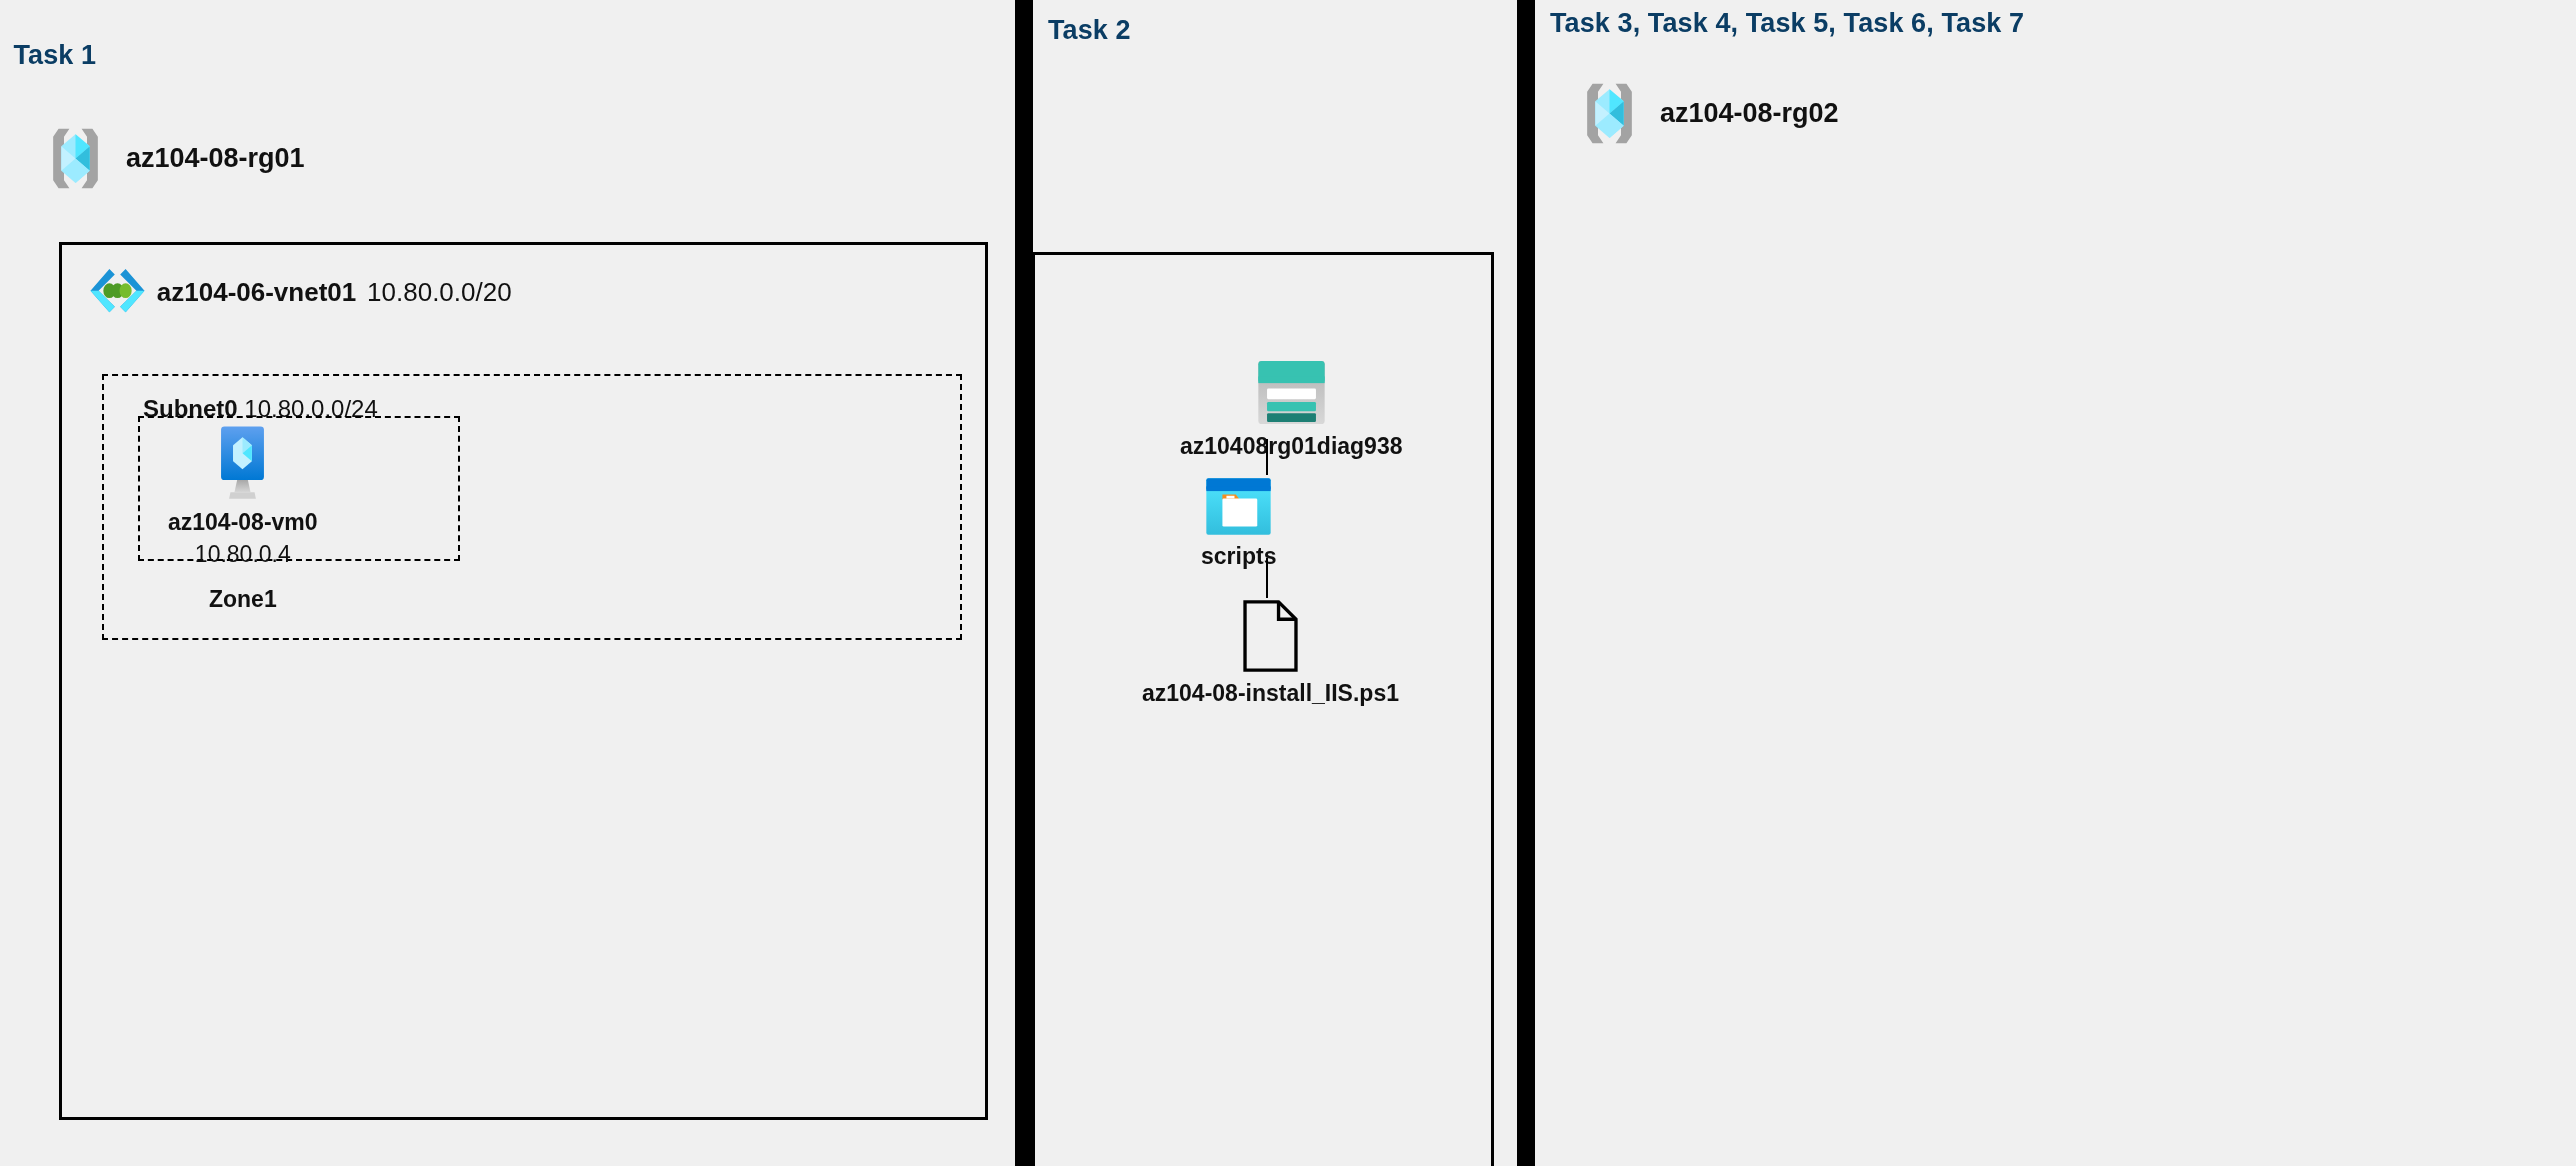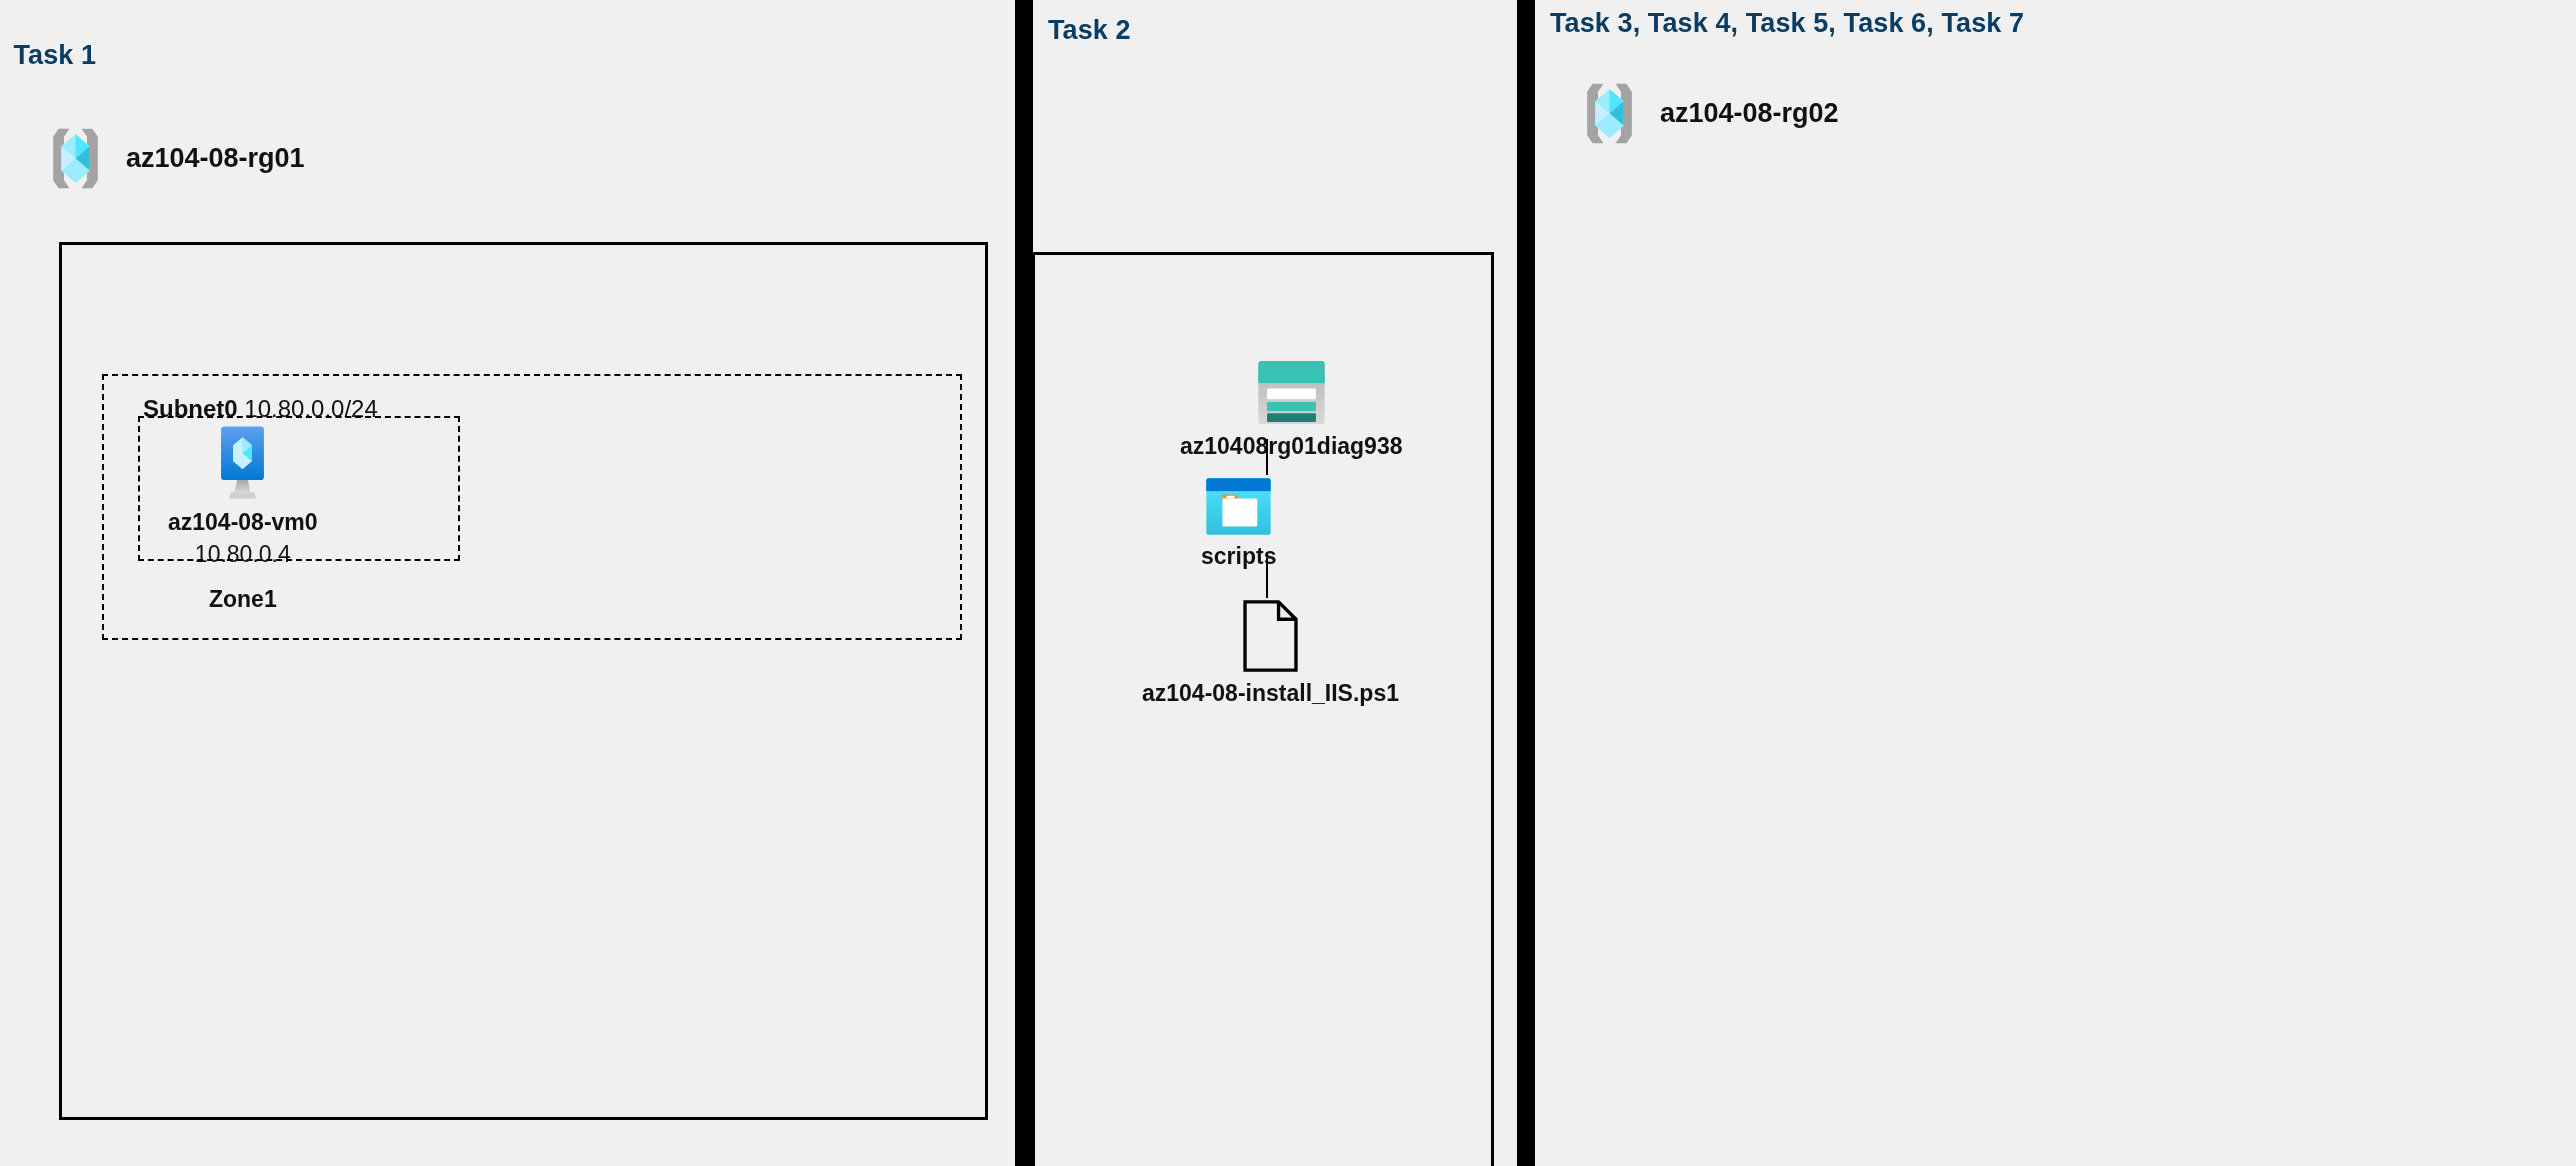--- a/index.html
+++ b/index.html
@@ -119,20 +119,35 @@
           <path d="M39 48 L60 30 L60 66 Z" fill="#32bedd"></path>
           <path d="M39 48 L60 66 L39 84 Z" fill="#9cebff"></path>
           <path d="M39 48 L18 66 L18 30 Z" fill="#c3f1ff"></path>
         </svg>
       </span>
       <span class="rg-name">az104-08-rg01</span>
     </div>
 
     <div class="vnet-box" id="vnet01-box">
 
+      <div class="vnet-row" id="vnet01-row">
+        <span>
+          <svg width="57" height="54" viewBox="0 0 84 80">
+            <path d="M30 6 L38 14 L14 38 L38 62 L30 70 L2 38 Z" fill="#1b93d6"></path>
+            <path d="M14 38 L38 62 L30 70 L2 38 Z" fill="#50e6ff"></path>
+            <path d="M54 6 L46 14 L70 38 L46 62 L54 70 L82 38 Z" fill="#1b93d6"></path>
+            <path d="M70 38 L46 62 L54 70 L82 38 Z" fill="#50e6ff"></path>
+            <ellipse cx="30" cy="38" rx="9" ry="11" fill="#4e9b26"></ellipse>
+            <ellipse cx="42" cy="38" rx="9" ry="11" fill="#4e9b26"></ellipse>
+            <ellipse cx="54" cy="38" rx="9" ry="11" fill="#76bc2d"></ellipse>
+          </svg>
+        </span>
+        <span class="vnet-name">az104-06-vnet01</span>
+        <span class="vnet-cidr">10.80.0.0/20</span>
+      </div>
 
       <div class="subnet-box" id="subnet0-vnet01"></div>
       <div class="subnet-label" id="subnet0-label-a">
         <span class="subnet-name">Subnet0</span>
         <span class="subnet-cidr">10.80.0.0/24</span>
       </div>
 
       <div class="inner-dash" id="zone-group-box"></div>
 
       <div class="node" id="vm0-node">

